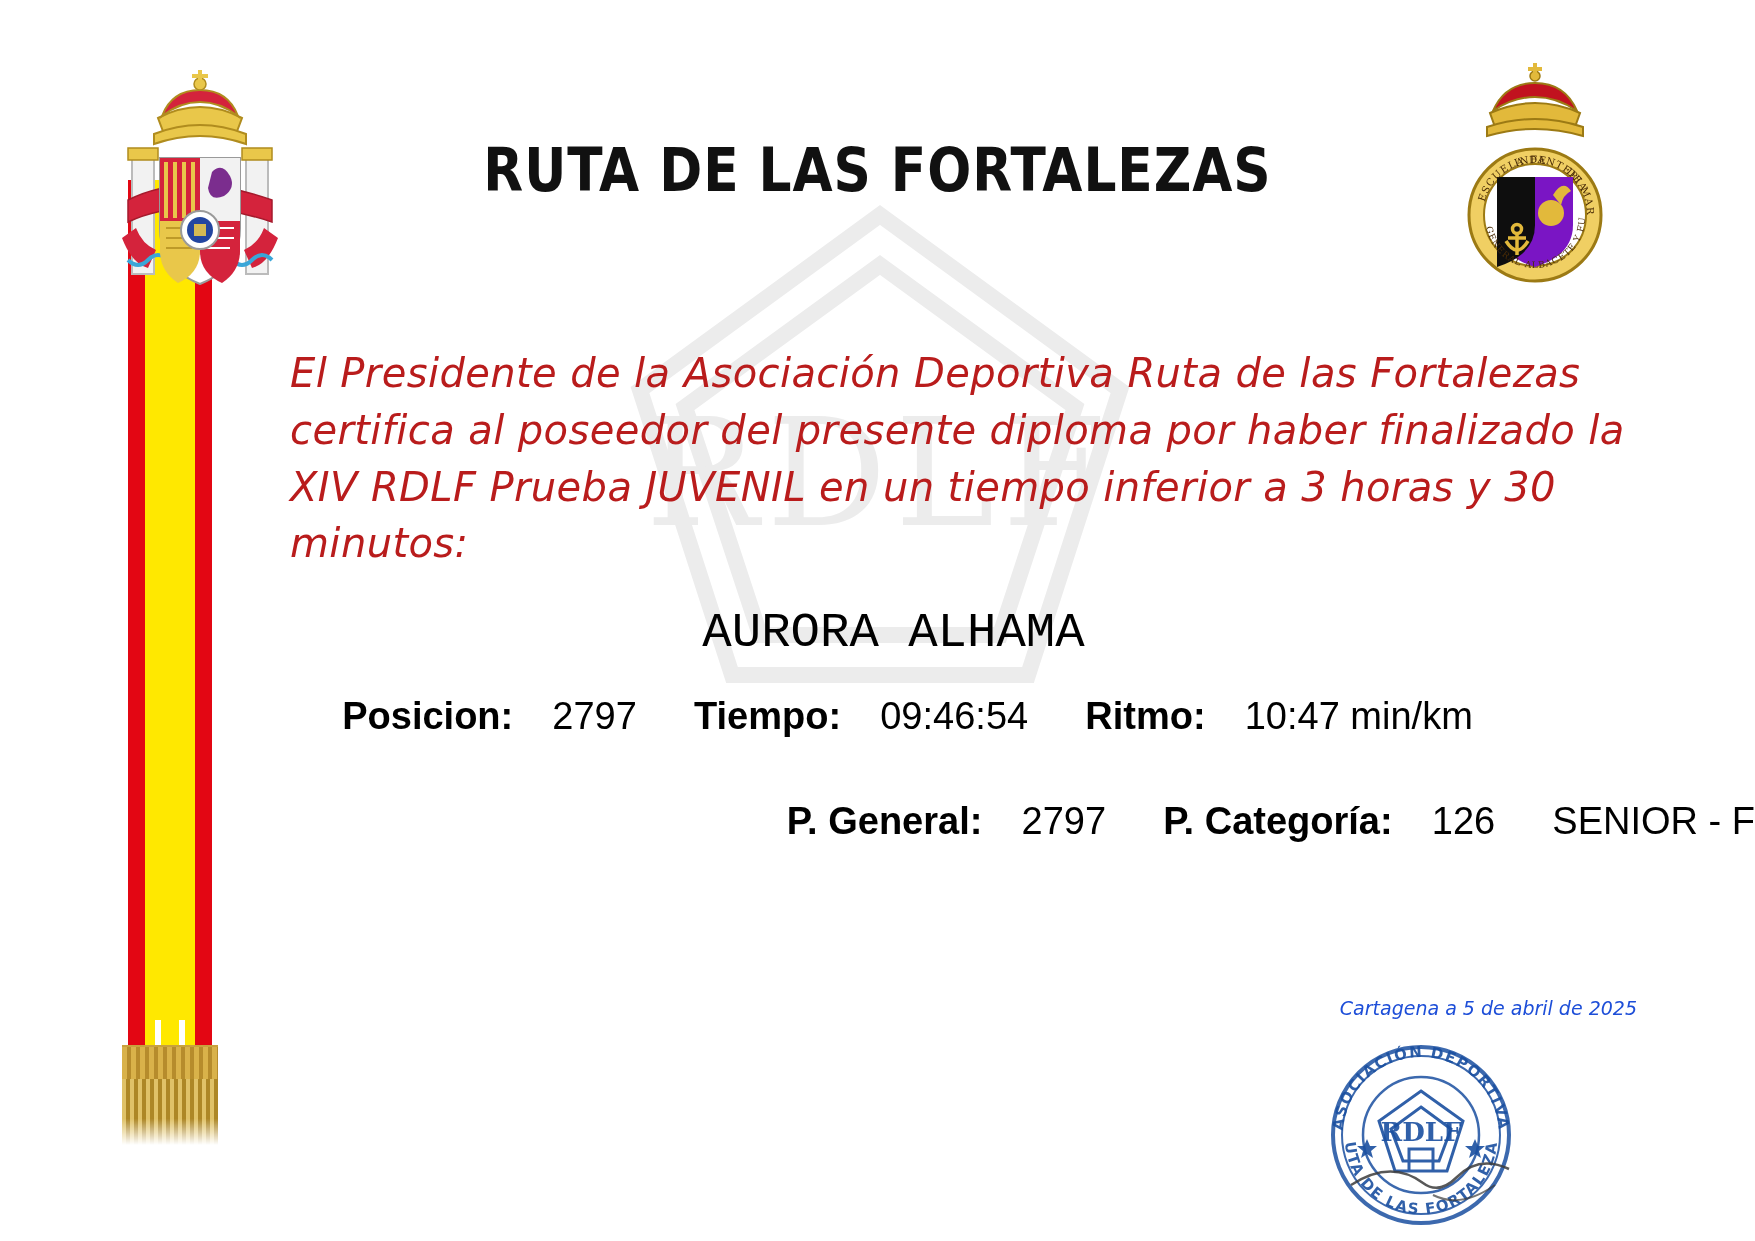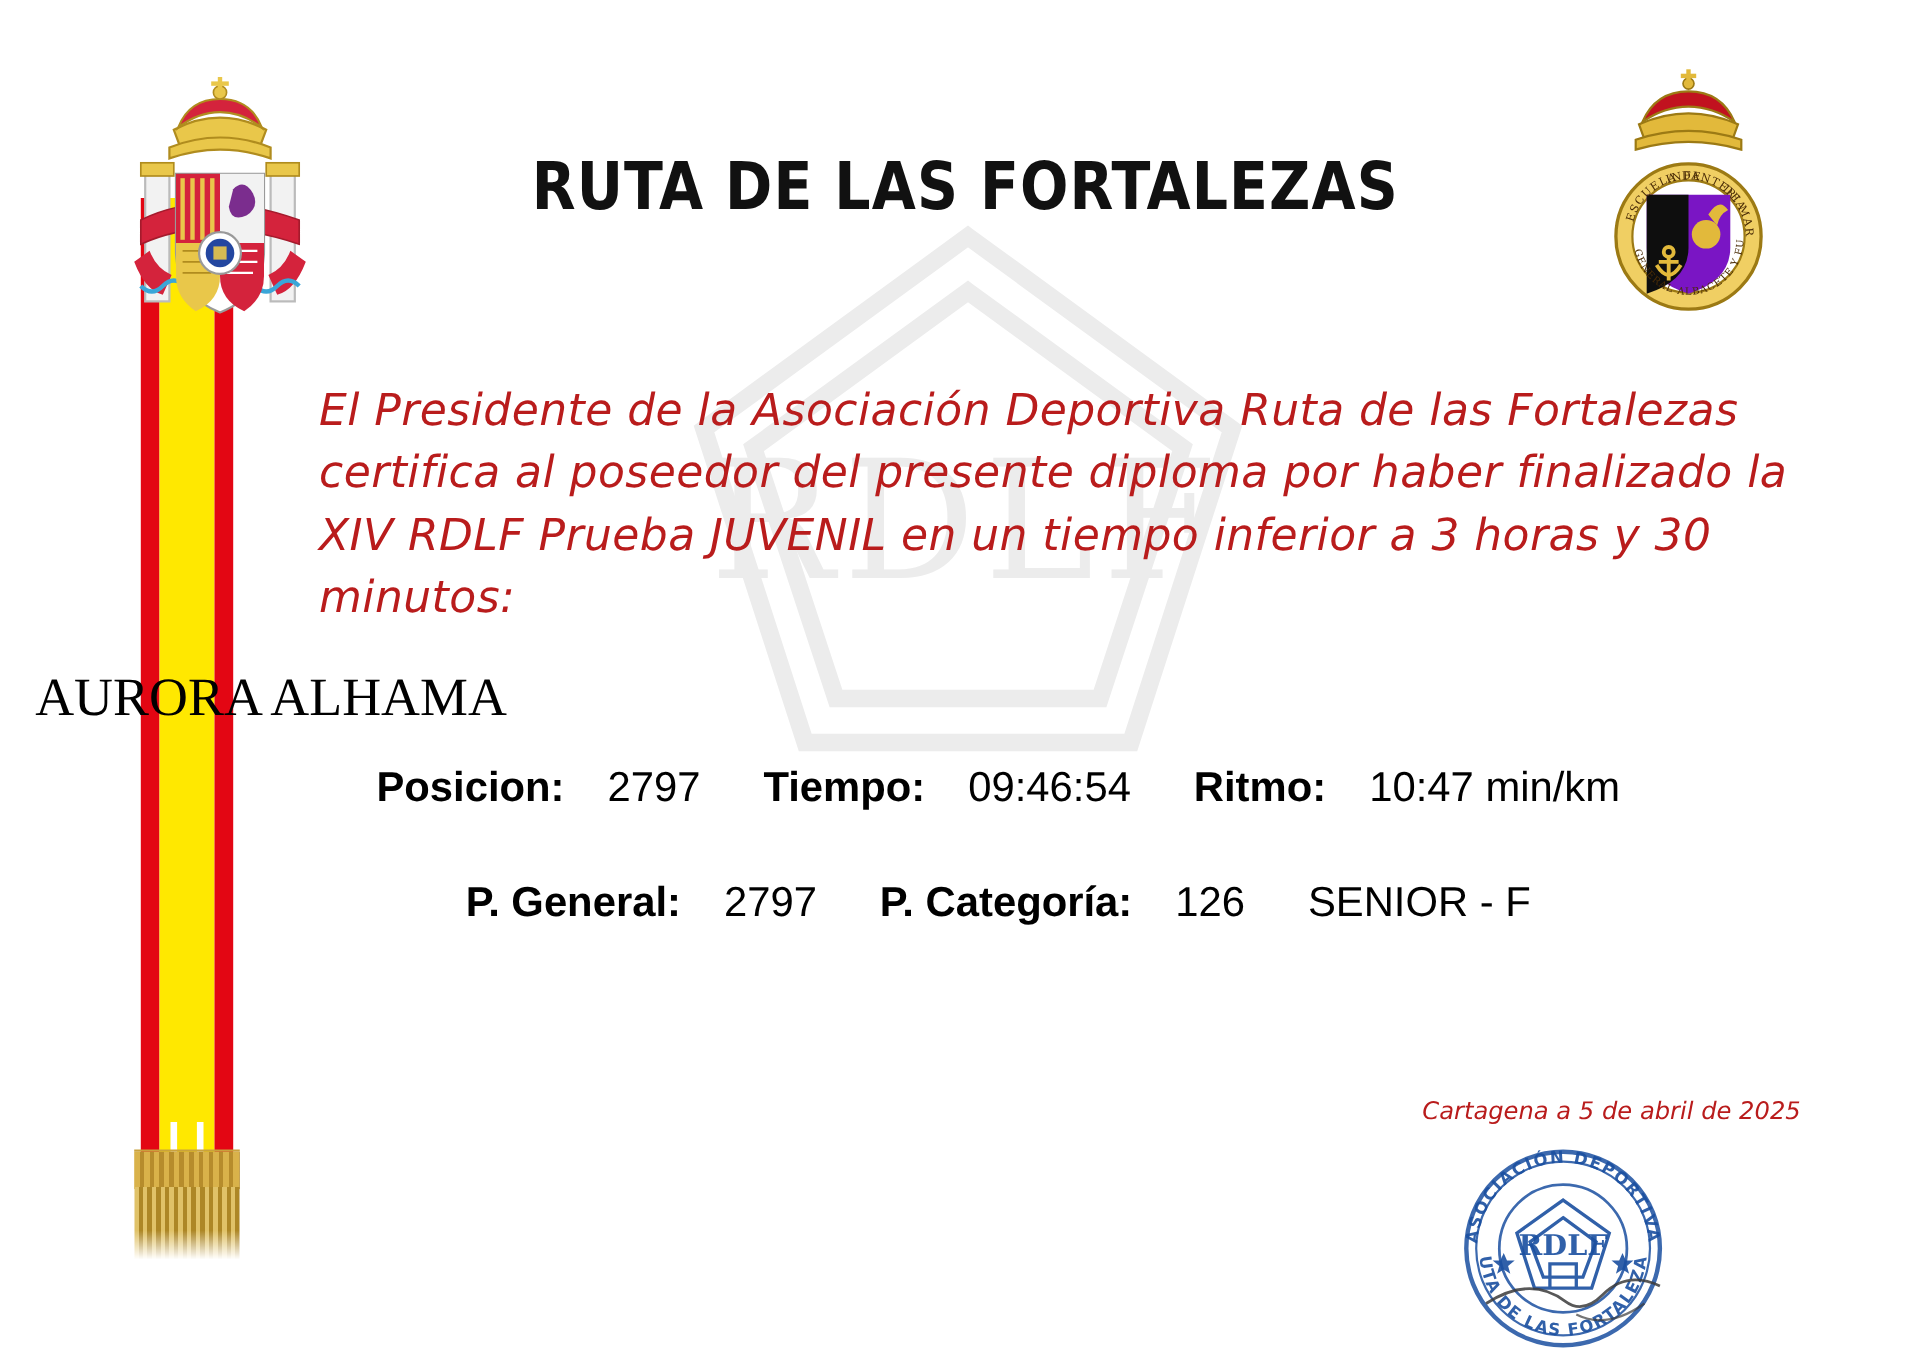--- a/index.html
+++ b/index.html
@@ -113,55 +113,56 @@
     z-index: 2;
     font-style: italic;
     letter-spacing: 0.4px;
   }
 
   .athlete-name {
     position: absolute;
     left: 0;
     top: 605px;
     width: 1755px;
+    text-align: center;
     padding-left: 32px;
     box-sizing: border-box;
     font-size: 49px;
-    font-family: Liberation Serif, serif;
+    font-family: Liberation Mono, monospace;
     z-index: 2;
   }
 
   .stats-row {
     position: absolute;
     left: 0;
     width: 1755px;
     text-align: center;
     padding-left: 60px;
     box-sizing: border-box;
     font-size: 38px;
     font-family: "Liberation Sans", sans-serif;
     z-index: 2;
     white-space: nowrap;
   }
   .stats-row.row1 { top: 695px; }
-  .stats-row.row2 { top: 800px; }
+  .stats-row.row2 { top: 800px; text-align: right; }
   .stats-row b { font-weight: bold; }
   .sp { display: inline-block; width: 18px; }
 
   
   .sign-block {
     position: absolute;
     right: 118px;
     top: 995px;
     text-align: right;
     font-family: "DejaVu Sans", sans-serif;
     font-style: italic;
-    font-size: 22px;
+    font-size: 19px;
     line-height: 1.45;
-    color: #b91c1c;
+    color: #1d4ed8;
     z-index: 3;
   }
 
   .stamp {
     position: absolute;
     left: 1305px;
     top: 1035px;
     width: 232px;
     height: 205px;
     z-index: 2;

